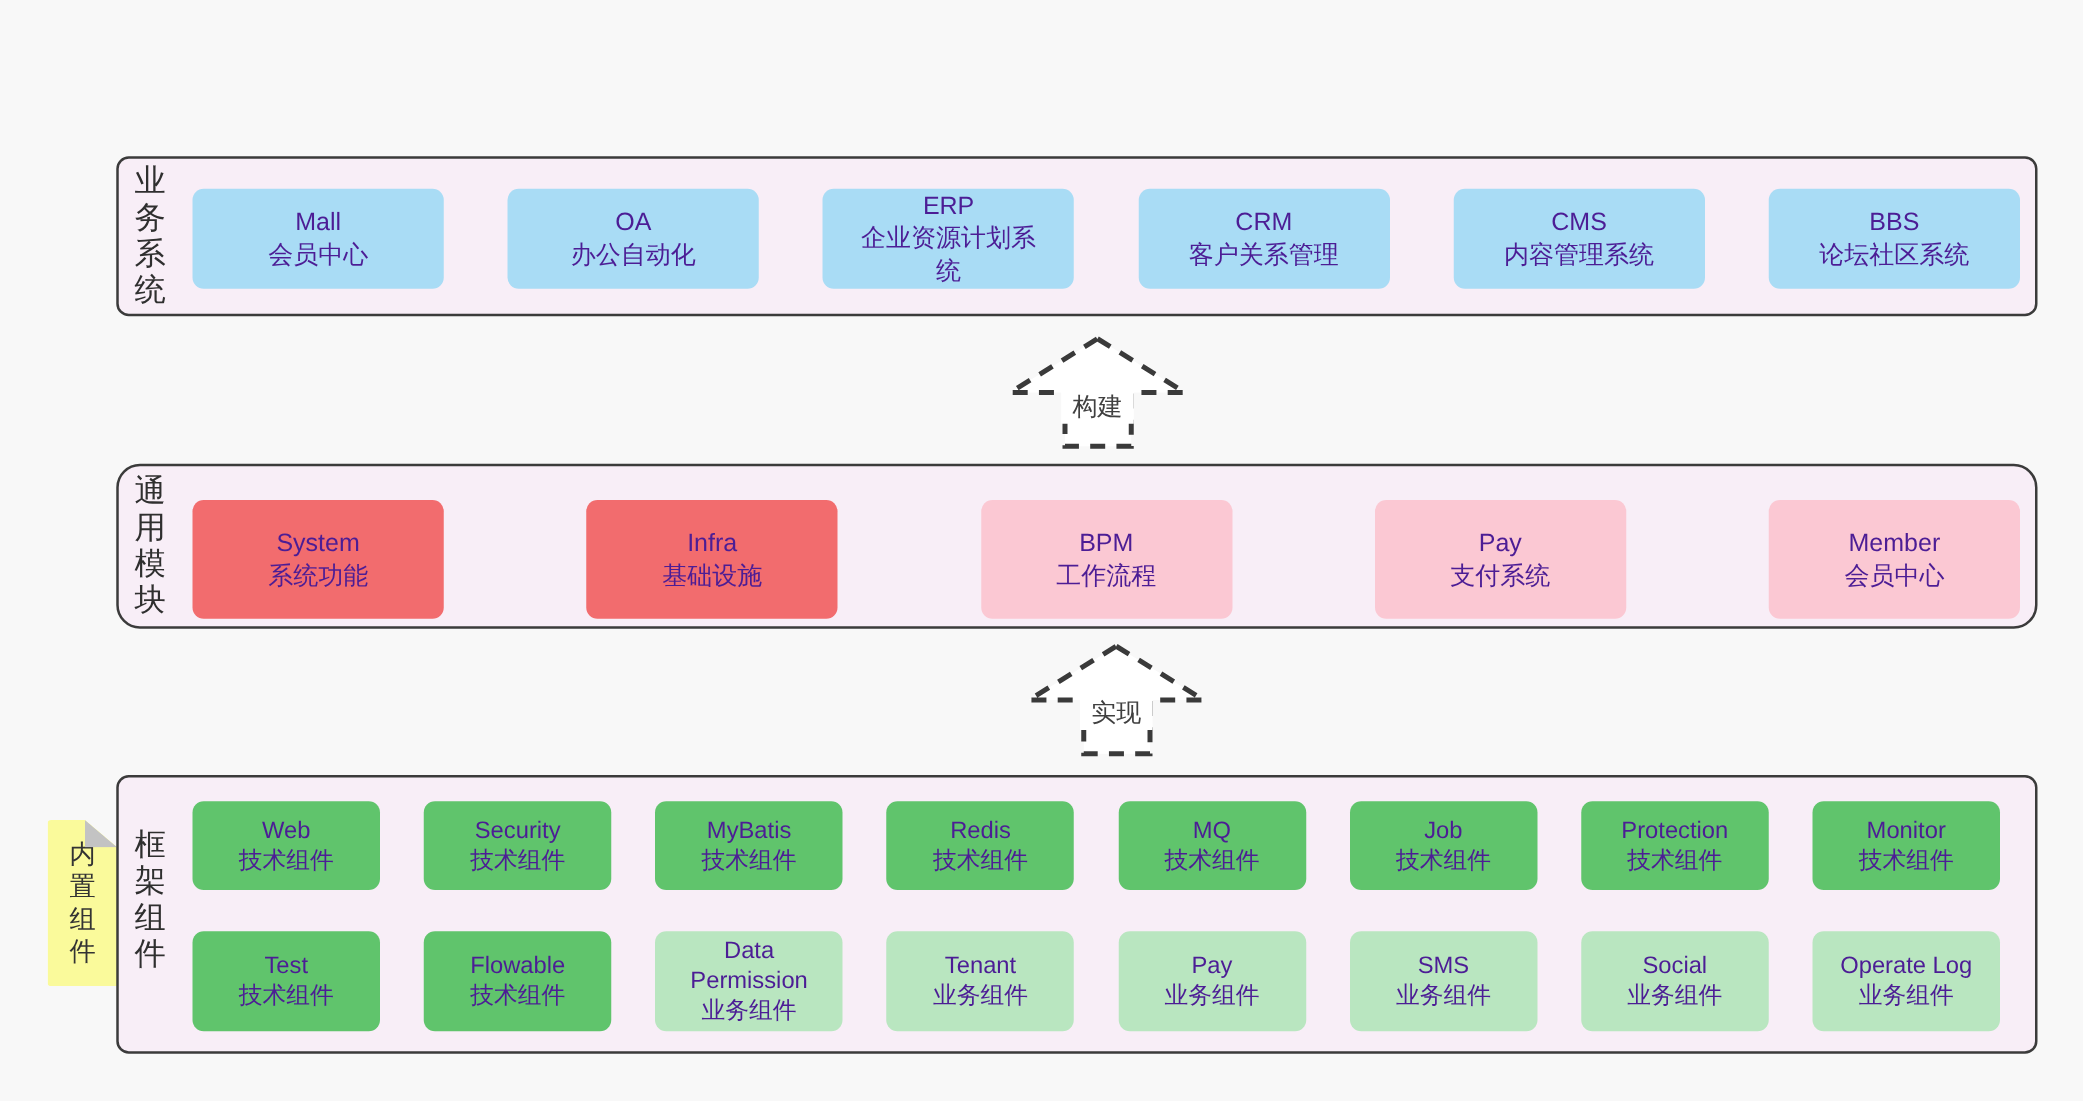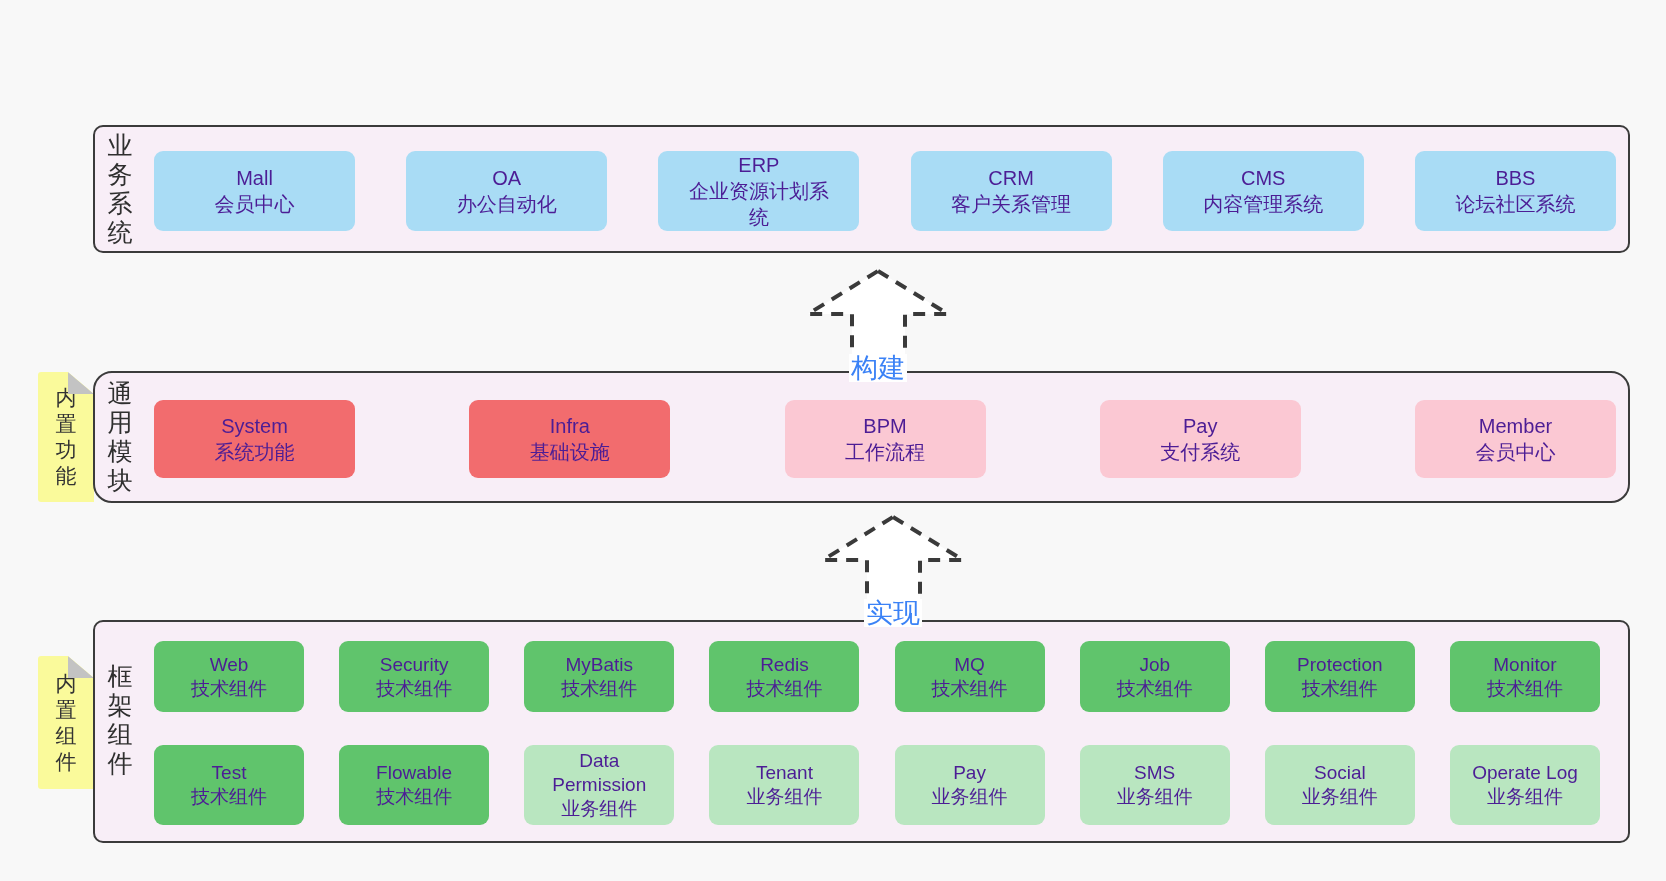--- a/index.html
+++ b/index.html
@@ -38,21 +38,21 @@
   #panel-framework .row-top{top:19px;}
   #panel-framework .row-bottom{top:123px;}
 
   .box{
     border-radius:9px;
     display:flex;flex-direction:column;justify-content:center;align-items:center;
     text-align:center;font-size:20px;line-height:26px;color:#4c1d95;
     padding:0 21px;box-sizing:border-box;
   }
   .row-6 .box{flex:0 0 201px;height:80px;}
-  #panel-modules .row-6 .box{height:78px;}
+  #panel-modules .row-6 .box{height:95px;}
   .row-8 .box{flex:0 0 150px;font-size:19px;line-height:24px;}
   .row-top .box{height:71px;}
   .row-bottom .box{height:80px;}
 
   .blue{background:#a9dcf5;}
   .red{background:#f26c6e;}
   .pink{background:#fbc8d3;}
   .green{background:#60c46c;}
   .green-light{background:#b9e6c0;}
 
@@ -77,21 +77,21 @@
 
   
   .arrow-wrap{position:absolute;width:146px;height:92px;z-index:0;}
   .arrow-wrap svg{display:block;}
   #arrow-build{left:805px;top:268px;}
   #arrow-implement{left:820px;top:514px;}
   .arrow-label{
     position:absolute;width:58px;height:28px;z-index:3;
     background:#ffffff;
     display:flex;align-items:center;justify-content:center;
-    font-size:27px;color:#3b82f6;margin-top:43px;
+    font-size:20px;color:#404040;
   }
   #label-build{left:849px;top:311px;}
   #label-implement{left:864px;top:556px;}
 </style>
 </head>
 <body>
 
 <div class="stage">
 
   <section class="panel" id="panel-business">
@@ -124,24 +124,20 @@
     </div>
   </section>
 
   <div class="arrow-wrap" id="arrow-build">
     <svg width="146" height="92" viewBox="0 0 146 92" xmlns="http://www.w3.org/2000/svg">
       <polygon points="73,3 143,46 100,46 100,89 47,89 47,46 3,46" fill="#ffffff" stroke="#3a3a3a" stroke-width="4" stroke-dasharray="12 9"></polygon>
     </svg>
   </div>
   <div class="arrow-label" id="label-build">构建</div>
 
-  <div class="sticky" id="sticky-features">
-    <div class="fold"></div>
-    <div class="sticky-text">内置功能</div>
-  </div>
 
   <section class="panel" id="panel-modules">
     <div class="side-label">通用模块</div>
     <div class="row row-6">
       <div class="box red">
         <div>System</div>
         <div>系统功能</div>
       </div>
       <div class="box red">
         <div>Infra</div>

